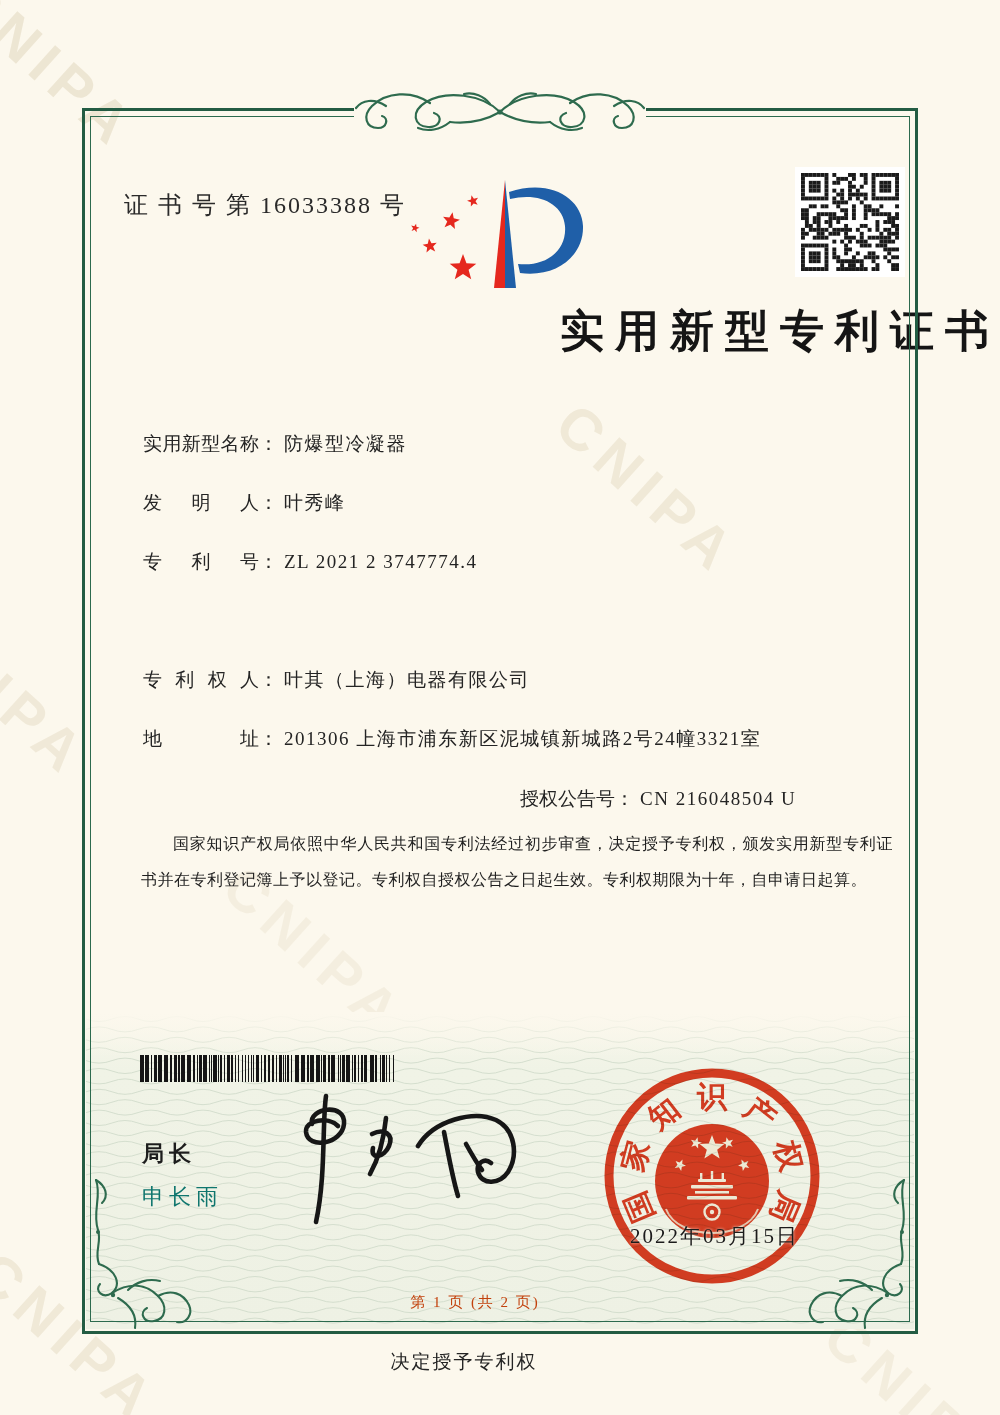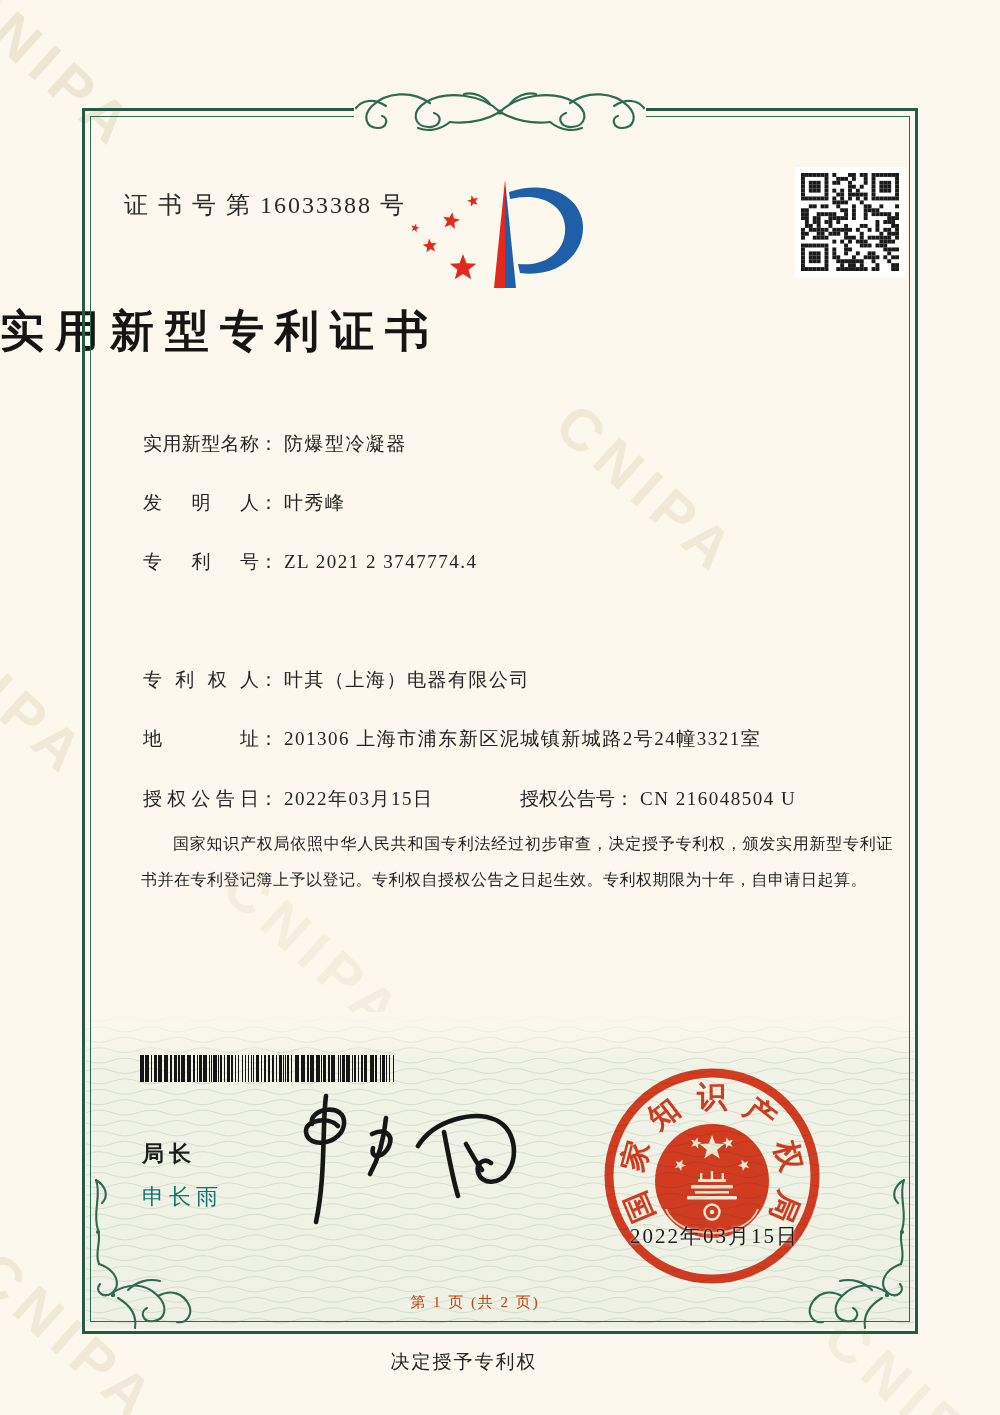--- a/index.html
+++ b/index.html
@@ -22,21 +22,21 @@
   .frame-inner{position:absolute;left:90px;top:116px;width:818px;height:1204px;
     border:1px solid #2c6a4e;z-index:6;pointer-events:none;}
   .ornament-top{position:absolute;left:290px;top:82px;z-index:7;}
   .flourish{position:absolute;z-index:7;}
   .flourish.br{transform:scaleX(-1);}
   
   .cert-no{position:absolute;left:124px;top:189px;font-size:24px;letter-spacing:2px;color:#2a2a2a;}
   .logo{position:absolute;left:408px;top:168px;z-index:2;}
   .qr-wrap{position:absolute;left:795px;top:167px;width:110px;height:110px;background:#fff;z-index:2;
     display:flex;align-items:center;justify-content:center;}
-  .title{position:absolute;left:0;top:302px;width:1000px;text-align:left;
+  .title{position:absolute;left:0;top:302px;width:1000px;text-align:right;
     font-size:44px;font-weight:bold;letter-spacing:11px;color:#151515;}
   
   .field{position:absolute;left:143px;font-size:19px;white-space:nowrap;color:#242424;}
   .field .lab{display:inline-block;width:116px;text-align:justify;text-align-last:justify;vertical-align:bottom;}
   .field .colon{display:inline-block;}
   .field .val{display:inline-block;margin-left:6px;letter-spacing:1.5px;}
   .grant2{position:absolute;left:520px;font-size:19px;white-space:nowrap;color:#242424;}
   
   .body-text{position:absolute;left:141px;top:826px;width:752px;
     font-size:16px;line-height:36px;text-align:justify;letter-spacing:.5px;color:#1f1f1f;}
@@ -508,23 +508,20 @@
   </div>
   <div class="field" style="top:549px;">
     <span class="lab">专利号</span><span class="colon">：</span><span class="val">ZL 2021 2 3747774.4</span>
   </div>
   <div class="field" style="top:667px;">
     <span class="lab">专利权人</span><span class="colon">：</span><span class="val">叶其（上海）电器有限公司</span>
   </div>
   <div class="field" style="top:726px;">
     <span class="lab">地址</span><span class="colon">：</span><span class="val">201306 上海市浦东新区泥城镇新城路2号24幢3321室</span>
   </div>
-  <div class="field" style="top:786px;">
-    <span class="lab">授权公告日</span><span class="colon">：</span><span class="val">2022年03月15日</span>
-  </div>
   <div class="grant2" style="top:786px;">
     <span>授权公告号</span><span>：</span><span style="letter-spacing:1.5px;margin-left:6px;">CN 216048504 U</span>
   </div>
 
   <div class="body-text">
     <p>国家知识产权局依照中华人民共和国专利法经过初步审查，决定授予专利权，颁发实用新型专利证书并在专利登记簿上予以登记。专利权自授权公告之日起生效。专利权期限为十年，自申请日起算。</p>
   </div>
 
   <svg class="barcode" id="barcode-svg" width="262" height="27">
       <rect x="0" y="0" width="4" height="27" fill="#151515"></rect>

